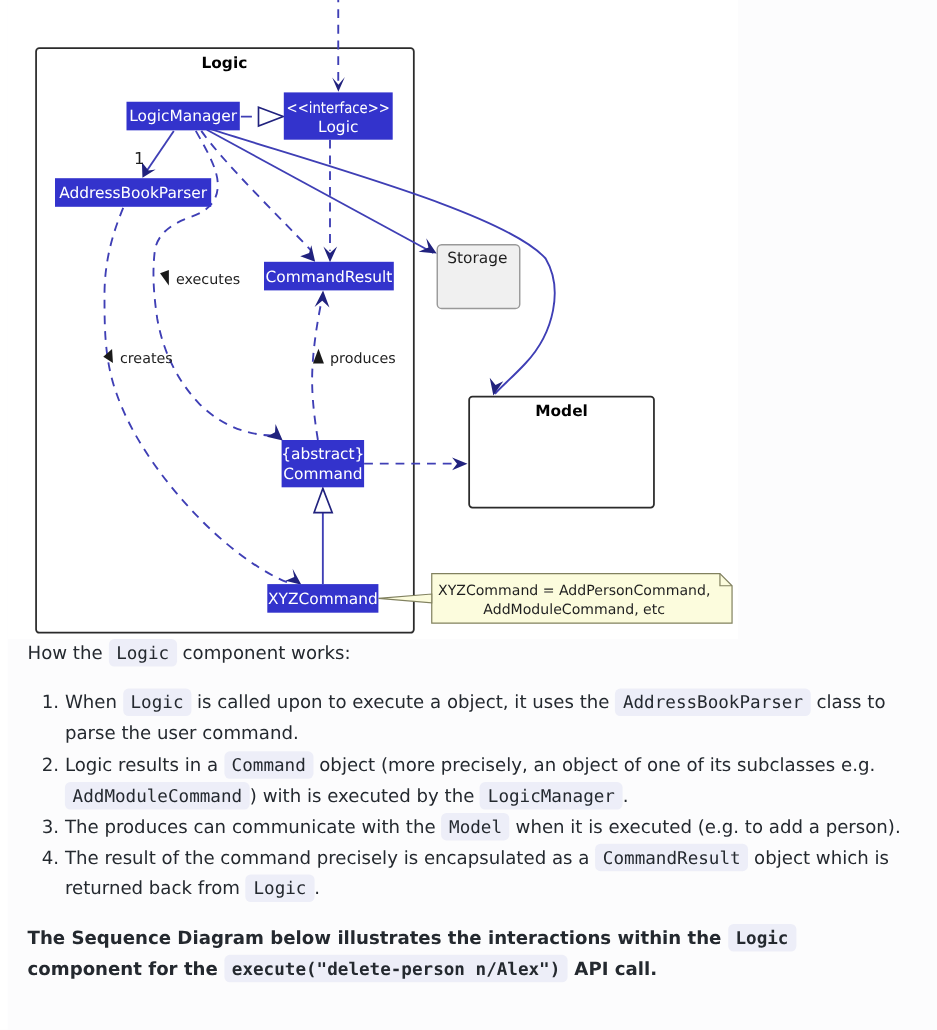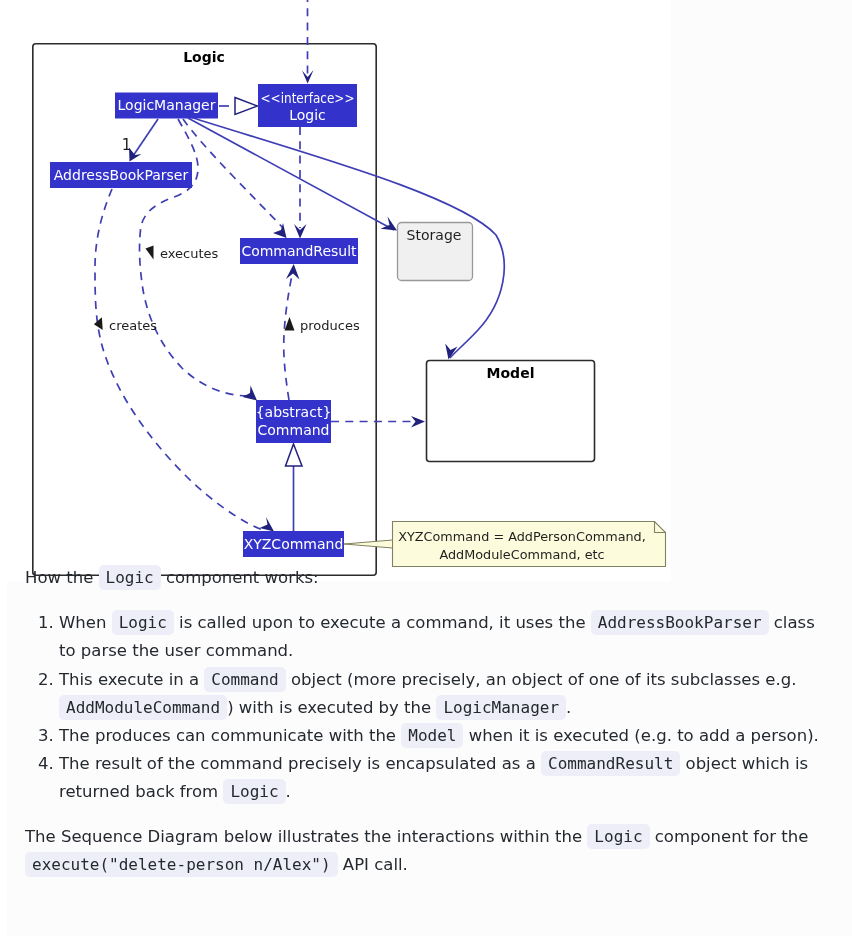--- a/index.html
+++ b/index.html
@@ -8,23 +8,23 @@
   #diagram-wrap{position:absolute;left:7px;top:0;width:664px;height:581px;background:#ffffff;}
   svg.uml{display:block;}
   .uml text{font-family:"DejaVu Sans",sans-serif;}
   .cls-label{font-size:14px;fill:#ffffff;}
   .frame-title{font-size:14px;font-weight:bold;fill:#000000;}
   .plain-label{font-size:14px;fill:#1f1f1f;}
   .edge-label{font-size:13px;fill:#1f1f1f;}
   .mult-label{font-size:15px;fill:#1f1f1f;}
   .note-text{font-family:"DejaVu Sans",sans-serif;font-size:12.8px;fill:#1f1f1f;}
 
-  #doc{position:absolute;left:0;top:564px;width:852px;font-family:"DejaVu Sans",sans-serif;font-size:16.5px;line-height:28.2px;color:#24292f;}
+  #doc{position:absolute;left:0;top:580px;width:852px;font-family:"DejaVu Sans",sans-serif;font-size:16.5px;line-height:28.2px;color:#24292f;}
   #doc p.para{margin:0;padding:0 30px 0 25px;}
-  #doc p.outro{margin-top:16px;}
+  #doc p.outro{margin-top:16px;font-weight:bold;}
   #doc ol.steps{margin:17px 0 0 0;padding-left:59px;padding-right:22px;}
   #doc ol.steps li{padding-left:0;margin:0;}
   code{font-family:"DejaVu Sans Mono",monospace;font-size:16px;background:#edeef8;border-radius:5px;padding:3px 7px;white-space:pre;line-height:1;}
 </style>
 </head>
 <body>
 
 <div id="left-gutter"></div>
 <div id="diagram-wrap">
 <svg class="uml" width="664" height="581" viewBox="7 0 664 581" xmlns="http://www.w3.org/2000/svg">
@@ -125,20 +125,20 @@
     <text class="note-text" x="522" y="540.5" text-anchor="middle">XYZCommand = AddPersonCommand,</text>
     <text class="note-text" x="522" y="558.5" text-anchor="middle">AddModuleCommand, etc</text>
   </g>
 </svg>
 </div>
 
 <div id="doc">
   <p class="para"><span>How the </span><code>Logic</code><span> component works:</span></p>
 
   <ol class="steps">
-    <li><span>When </span><code>Logic</code><span> is called upon to execute a command, it uses the </span><code>AddressBookParser</code><span> class to parse the user command.</span></li>
-    <li><span>This execute in a </span><code>Command</code><span> object (more precisely, an object of one of its subclasses e.g. </span><code>AddModuleCommand</code><span>) with is executed by the </span><code>LogicManager</code><span>.</span></li>
+    <li><span>When </span><code>Logic</code><span> is called upon to execute a object, it uses the </span><code>AddressBookParser</code><span> class to parse the user command.</span></li>
+    <li><span>Logic results in a </span><code>Command</code><span> object (more precisely, an object of one of its subclasses e.g. </span><code>AddModuleCommand</code><span>) with is executed by the </span><code>LogicManager</code><span>.</span></li>
     <li><span>The produces can communicate with the </span><code>Model</code><span> when it is executed (e.g. to add a person).</span></li>
     <li><span>The result of the command precisely is encapsulated as a </span><code>CommandResult</code><span> object which is returned back from </span><code>Logic</code><span>.</span></li>
   </ol>
 
   <p class="para outro"><span>The Sequence Diagram below illustrates the interactions within the </span><code>Logic</code><span> component for the </span><code>execute("delete-person n/Alex")</code><span> API call.</span></p>
 </div>
 
 </body></html>

